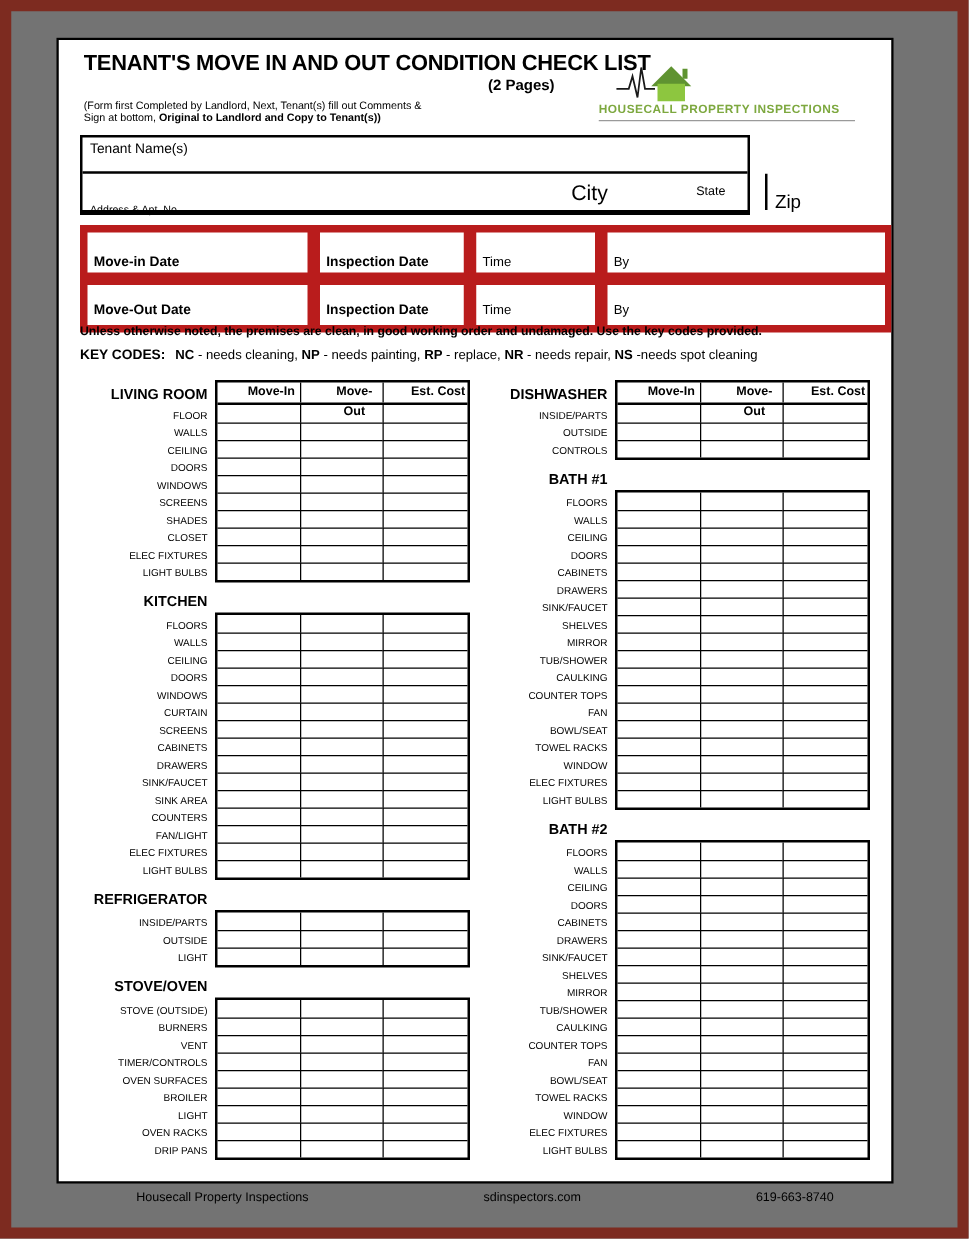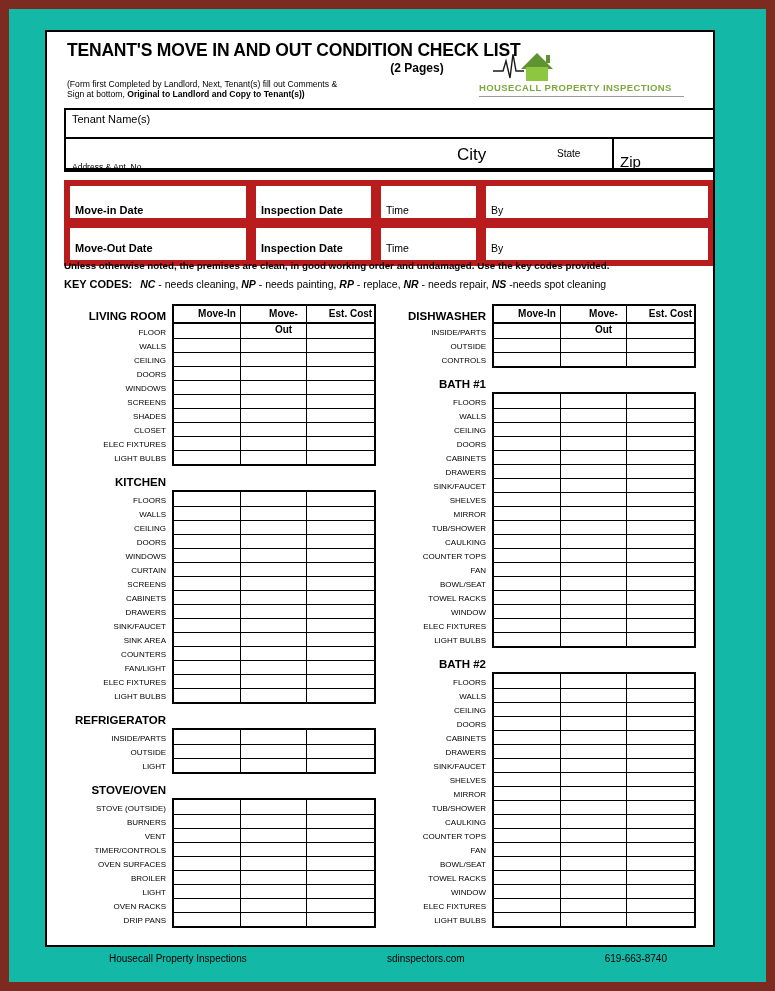--- a/index.html
+++ b/index.html
@@ -1,35 +1,35 @@
 <!DOCTYPE html>
 <html><head>
 <meta charset="utf-8">
 <style>
   * { box-sizing: border-box; margin: 0; padding: 0; }
   html,body { background:#ffffff; }
   body { font-family: "Liberation Sans", sans-serif; color:#000; }
 
-  .frame { width:775px; height:991px; background:#14b8a6; border:9px solid #7d2b20; position:relative; }
+  .frame { width:775px; height:991px; background:#737373; border:9px solid #7d2b20; position:relative; }
 
   .page { position:absolute; left:36px; top:21px; width:670px; height:917px;
           border:2px solid #000; background:#fff; overflow:hidden; }
 
   
   .header { position:relative; padding:8px 14px 0 20px; height:62px; }
   .title { font-size:17.5px; font-weight:bold; letter-spacing:-0.2px; white-space:nowrap; }
   .pages { font-size:12px; font-weight:bold; width:120px; text-align:center; margin-left:290px; }
   .instr { margin-top:4px; font-size:8.6px; line-height:10px; }
   .logo { position:absolute; left:432px; top:16px; width:212px; }
   .logo svg { display:block; margin-left:14px; }
   .logo-text { display:block; font-size:9.5px; font-weight:bold; letter-spacing:0.4px; color:#7da83f; white-space:nowrap; }
   .logo-rule { border-top:1px solid #9a9a9a; margin-top:3px; width:205px; }
 
   
-  .tenant-table { margin:14px 0 0 17px; width:701px; border:2px solid #000; border-bottom:4px solid #000; }
+  .tenant-table { margin:14px 0 0 17px; width:536px; border:2px solid #000; border-bottom:4px solid #000; }
   .t-row1 { height:29px; border-bottom:2px solid #000; padding:3px 6px; font-size:11px; }
   .t-row2 { height:29px; position:relative; font-size:11px; }
   .addr-label { position:absolute; left:6px; top:23px; font-size:8.5px;text-decoration:underline; }
   .city-label { position:absolute; left:391px; top:6px; font-size:17px; }
   .state-label { position:absolute; left:491px; top:9px; font-size:10px; }
   .zip-divider { position:absolute; left:546px; top:0; bottom:0; border-left:2px solid #000; }
   .zip-label { position:absolute; left:554px; top:14px; font-size:15px; }
 
   
   .dates { margin:8px 0 0 17px; width:650px; }
@@ -38,21 +38,21 @@
   .dcell { border:6px solid #b91c1c; padding:18px 5px; font-size:10.5px; }
   .dcell + .dcell { margin-left:-2px; }
   .dc1 { width:188px; } .dc2 { width:127px; } .dc3 { width:107px; } .dc4 { width:234px; }
   .b { font-weight:bold; font-size:11px; }
 
   .note { margin:7px 0 0 17px; font-size:9.8px; font-weight:bold; white-space:nowrap; }
 
   .keycodes { margin:6px 0 0 17px; font-size:10.5px; line-height:14px; }
   .kc-label { font-weight:bold; font-size:11px; margin-right:8px; }
   .kc-line2 { margin-left:83px; }
-  .keycodes b { font-weight:bold;font-style:italic; }
+  .keycodes b { font-weight:bold; }
 
   
   .cl-wrap { display:flex; margin-top:13px; }
   .col { display:flex; flex-direction:column; }
   .col-left { --gw:125px; }
   .col-right { --gw:94px; margin-left:22px; }
   .cl-section { margin-bottom:8px; }
   .sec-title { font-weight:bold; font-size:11.5px; white-space:nowrap; }
   .sec-title.standalone { width:var(--gw); text-align:right; padding-right:6px; height:16px; line-height:16px; }
   .sec-body { display:flex; }

